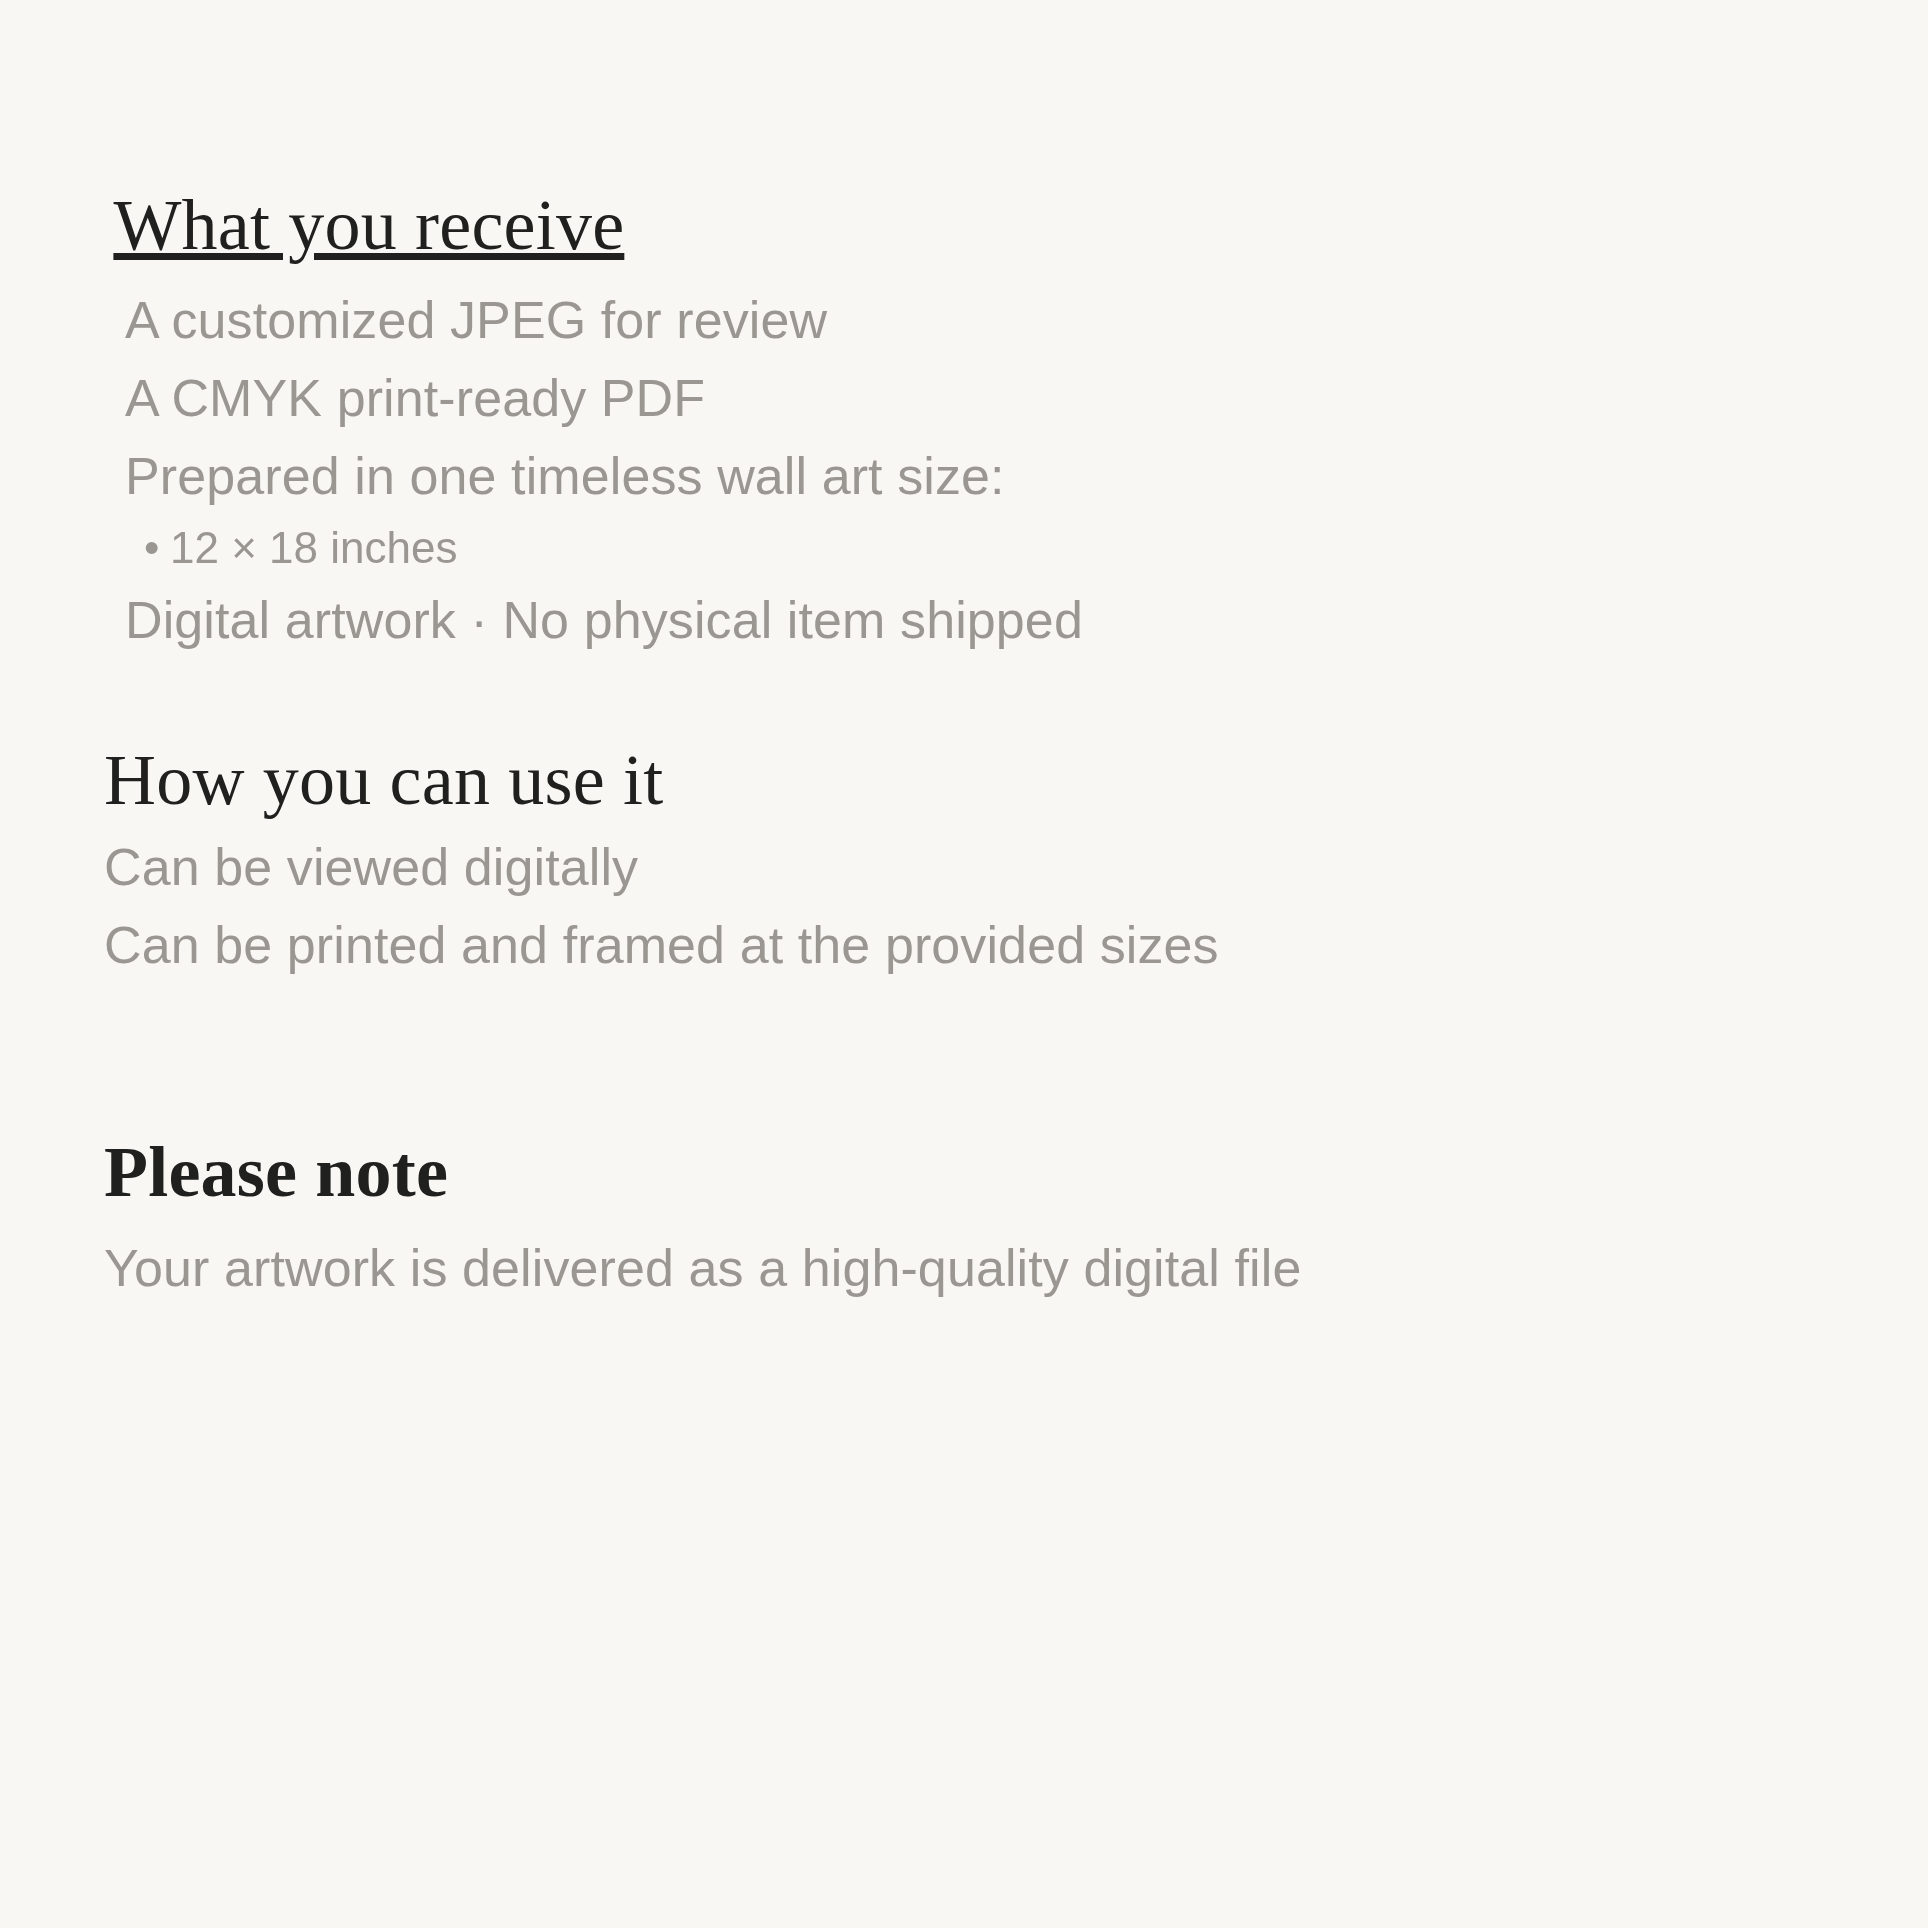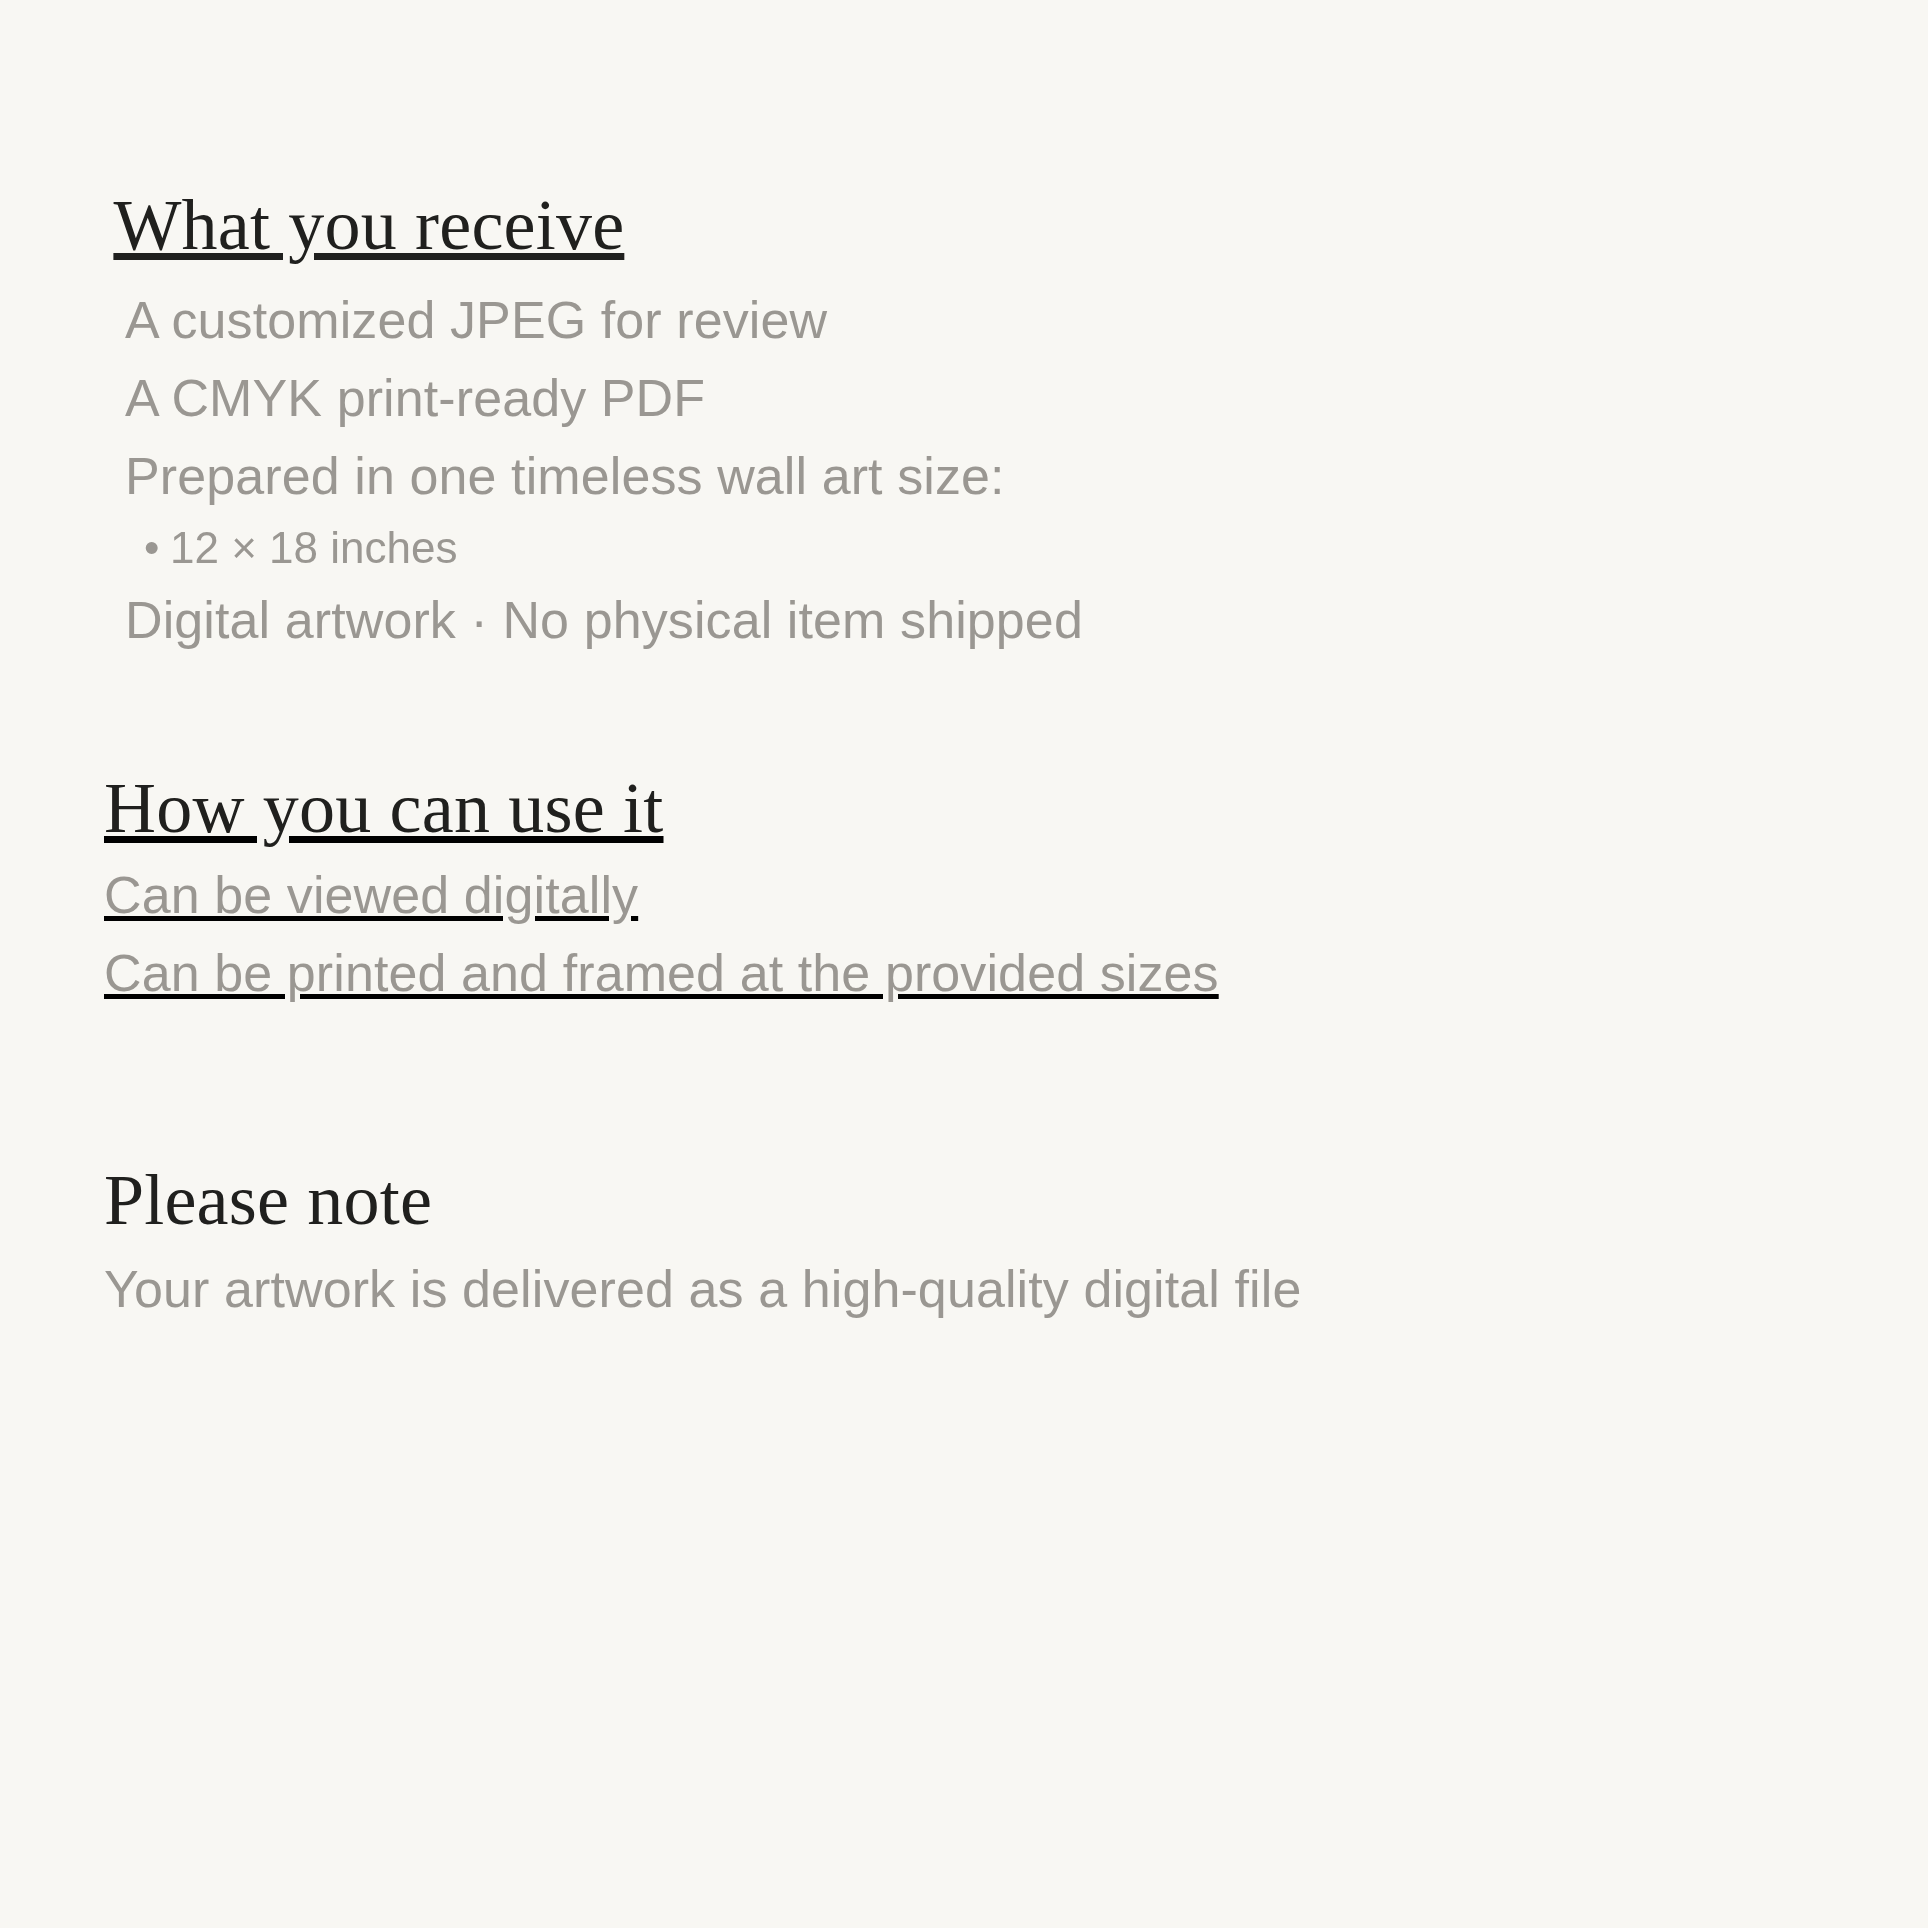--- a/index.html
+++ b/index.html
@@ -55,24 +55,24 @@
     padding-left: 66px;
     position: relative;
   }
   .bullet-line .dot {
     position: absolute;
     left: 40px;
     top: 0;
     color: #9a9792;
   }
   .sec-receive { margin-top: 0; }
-  .sec-use { margin-top: 112px; text-decoration: underline; }
+  .sec-use { margin-top: 84px; }
   .sec-use .section-heading { margin-bottom: 9.4px; }
   .sec-note { margin-top: 151px; }
-  .sec-note .section-heading { margin-bottom: 12px; }
+  .sec-note .section-heading { margin-bottom: 19px; font-weight: bold; }
   .wrap-line {
     max-width: 1695px;
   }
 </style>
 </head>
 <body>
 
 <div class="page">
 
   <div class="section sec-receive">

